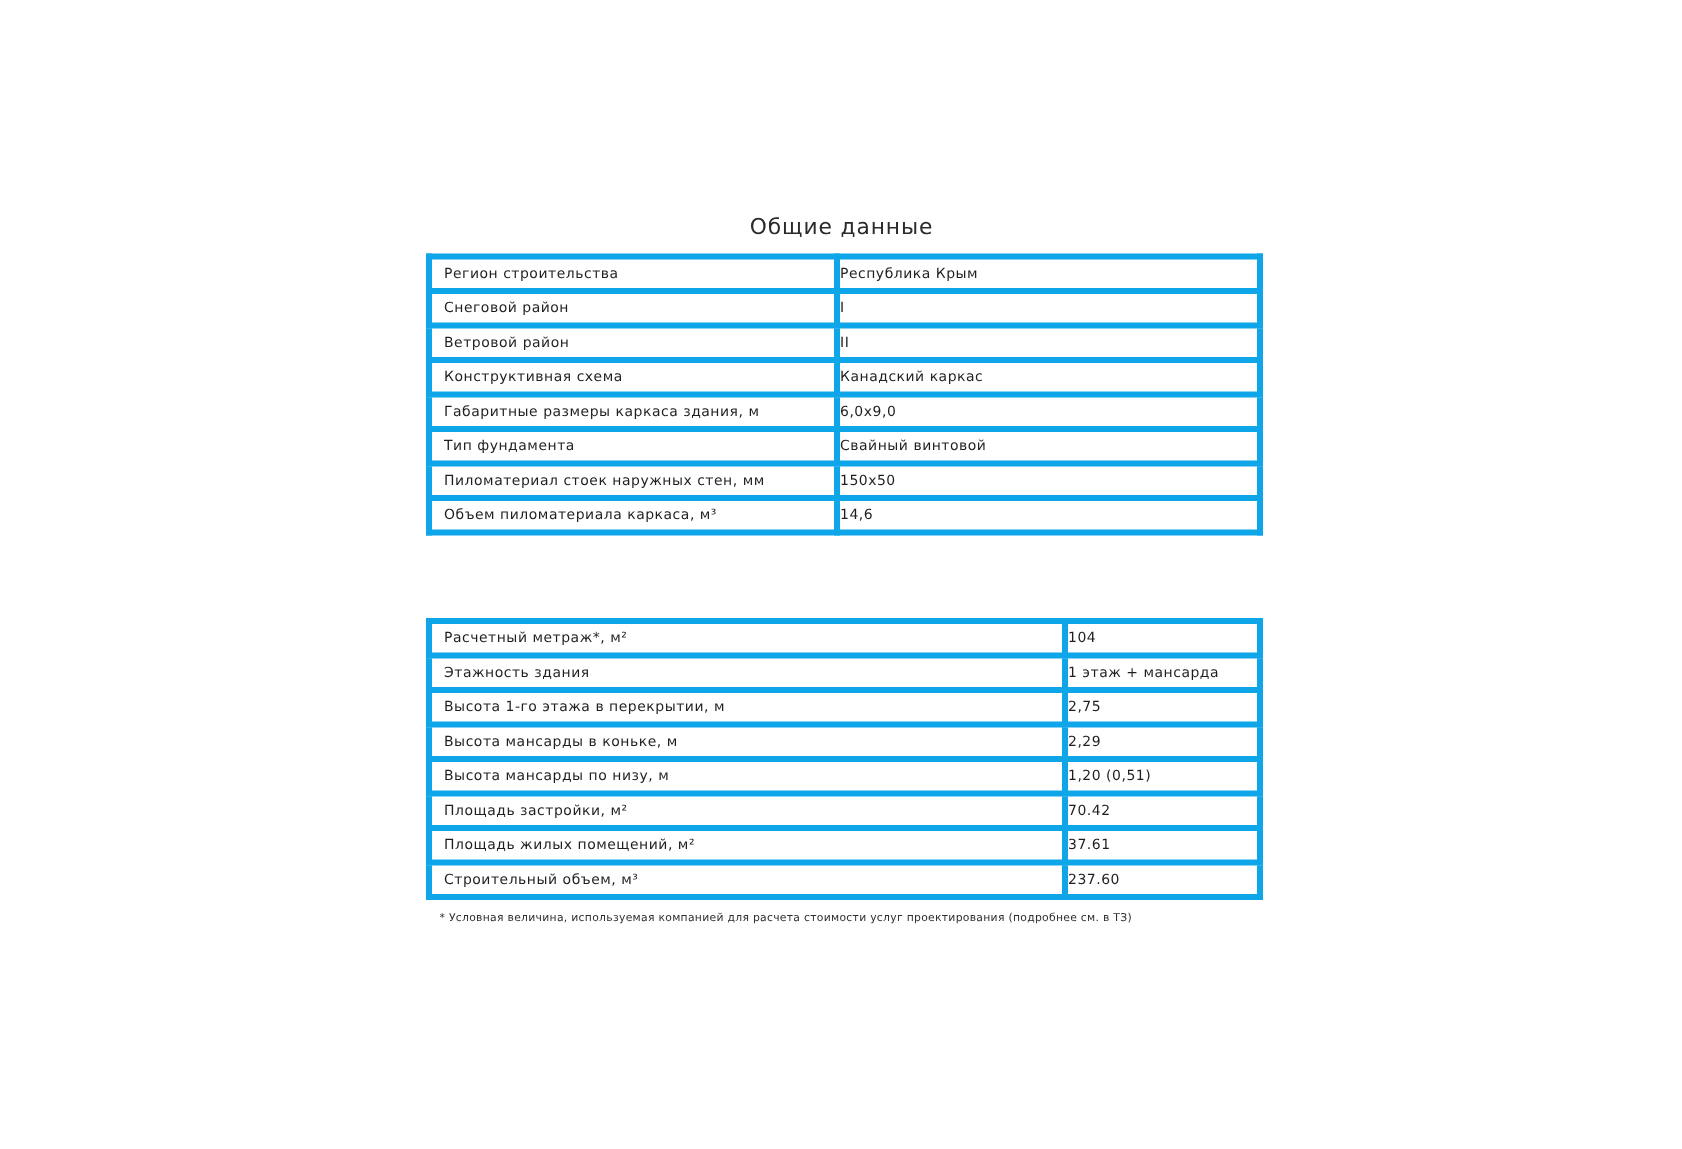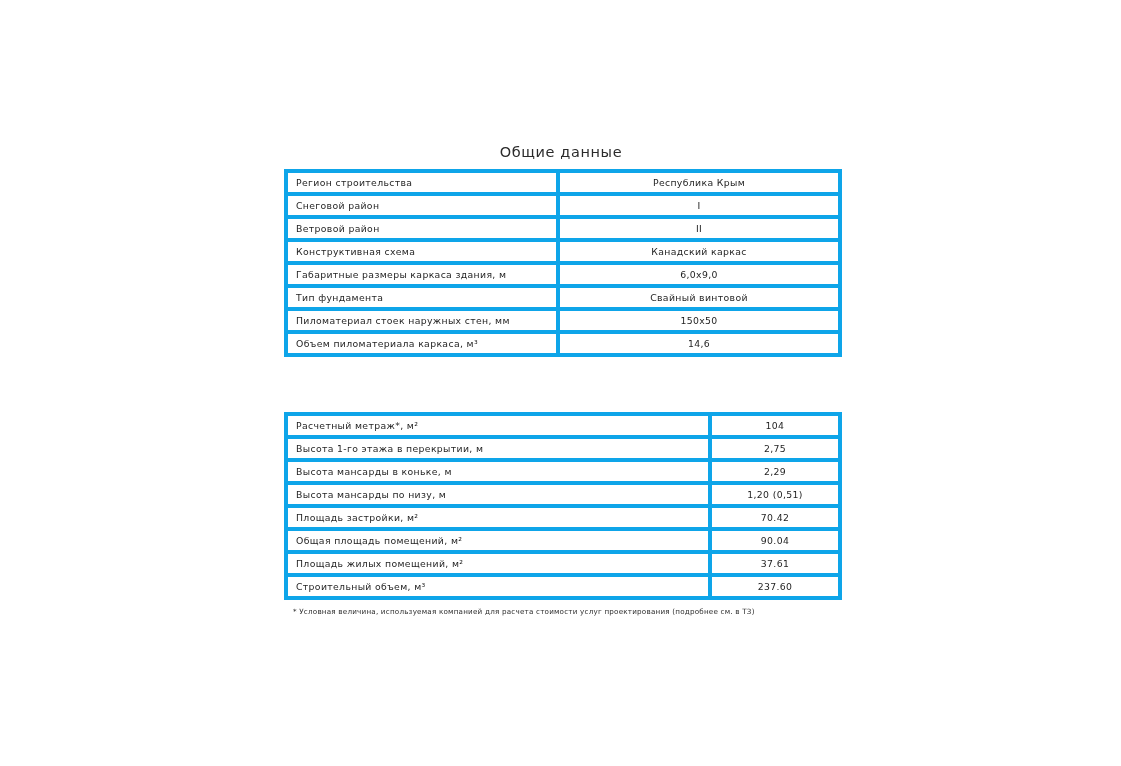--- a/index.html
+++ b/index.html
@@ -58,21 +58,21 @@
     height: 19px;
     font-size: 9.3px;
     letter-spacing: 0.35px;
     color: #1f1f1f;
     padding: 0 0 0 8px;
     vertical-align: middle;
     white-space: nowrap;
     overflow: hidden;
   }
   table.data td.value {
-    text-align: center;
+    text-align: left;
     padding: 0;
   }
 
   
   table.general col.c1 { width: 272px; }
   table.general col.c2 { width: 282px; }
 
   
   table.teo col.c1 { width: 424px; }
   table.teo col.c2 { width: 130px; }
@@ -139,38 +139,38 @@
       <colgroup>
           <col class="c1">
           <col class="c2">
         </colgroup>
       <tbody>
         <tr>
           <td>Расчетный метраж*, м²</td>
           <td class="value">104</td>
         </tr>
         <tr>
+          <td>Этажность здания</td>
+          <td class="value">1 этаж + мансарда</td>
+        </tr>
+        <tr>
           <td>Высота 1-го этажа в перекрытии, м</td>
           <td class="value">2,75</td>
         </tr>
         <tr>
           <td>Высота мансарды в коньке, м</td>
           <td class="value">2,29</td>
         </tr>
         <tr>
           <td>Высота мансарды по низу, м</td>
           <td class="value">1,20 (0,51)</td>
         </tr>
         <tr>
           <td>Площадь застройки, м²</td>
           <td class="value">70.42</td>
-        </tr>
-        <tr>
-          <td>Общая площадь помещений, м²</td>
-          <td class="value">90.04</td>
         </tr>
         <tr>
           <td>Площадь жилых помещений, м²</td>
           <td class="value">37.61</td>
         </tr>
         <tr>
           <td>Строительный объем, м³</td>
           <td class="value">237.60</td>
         </tr>
       </tbody>

